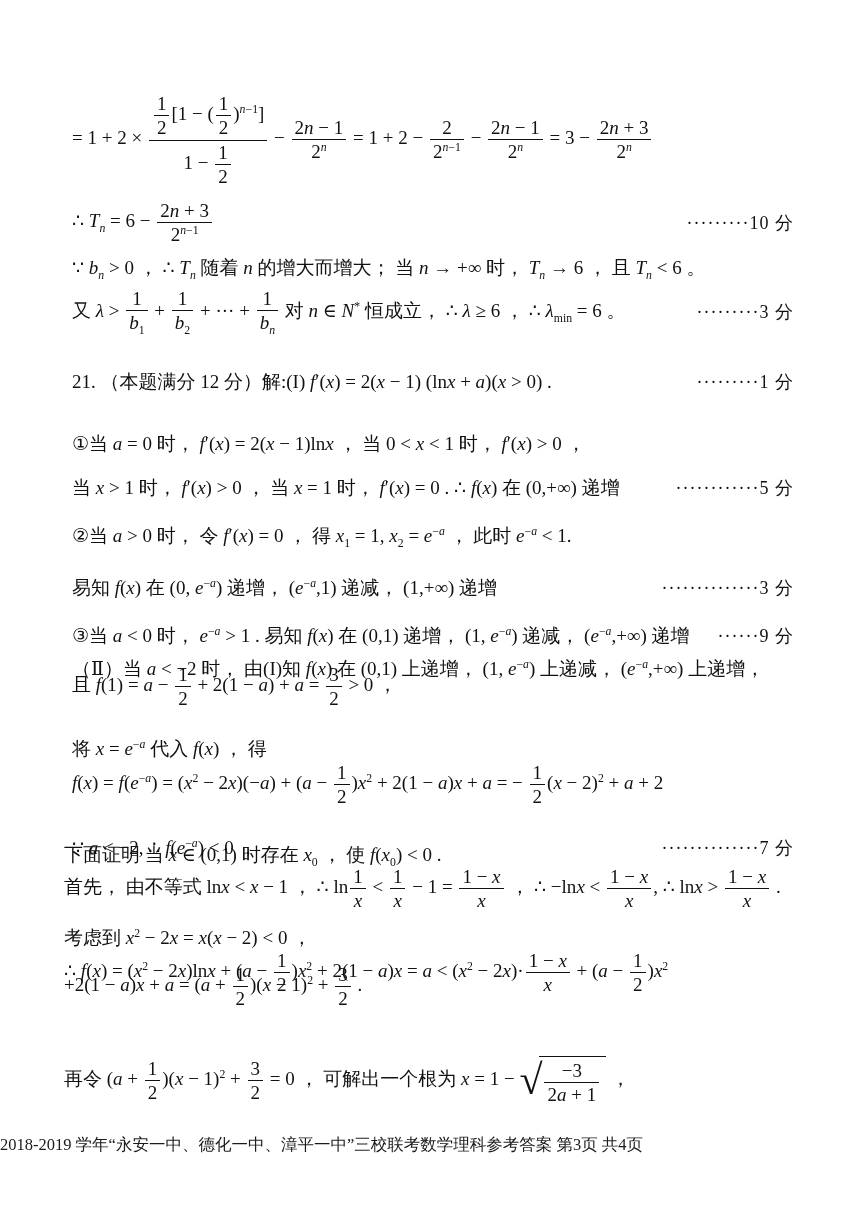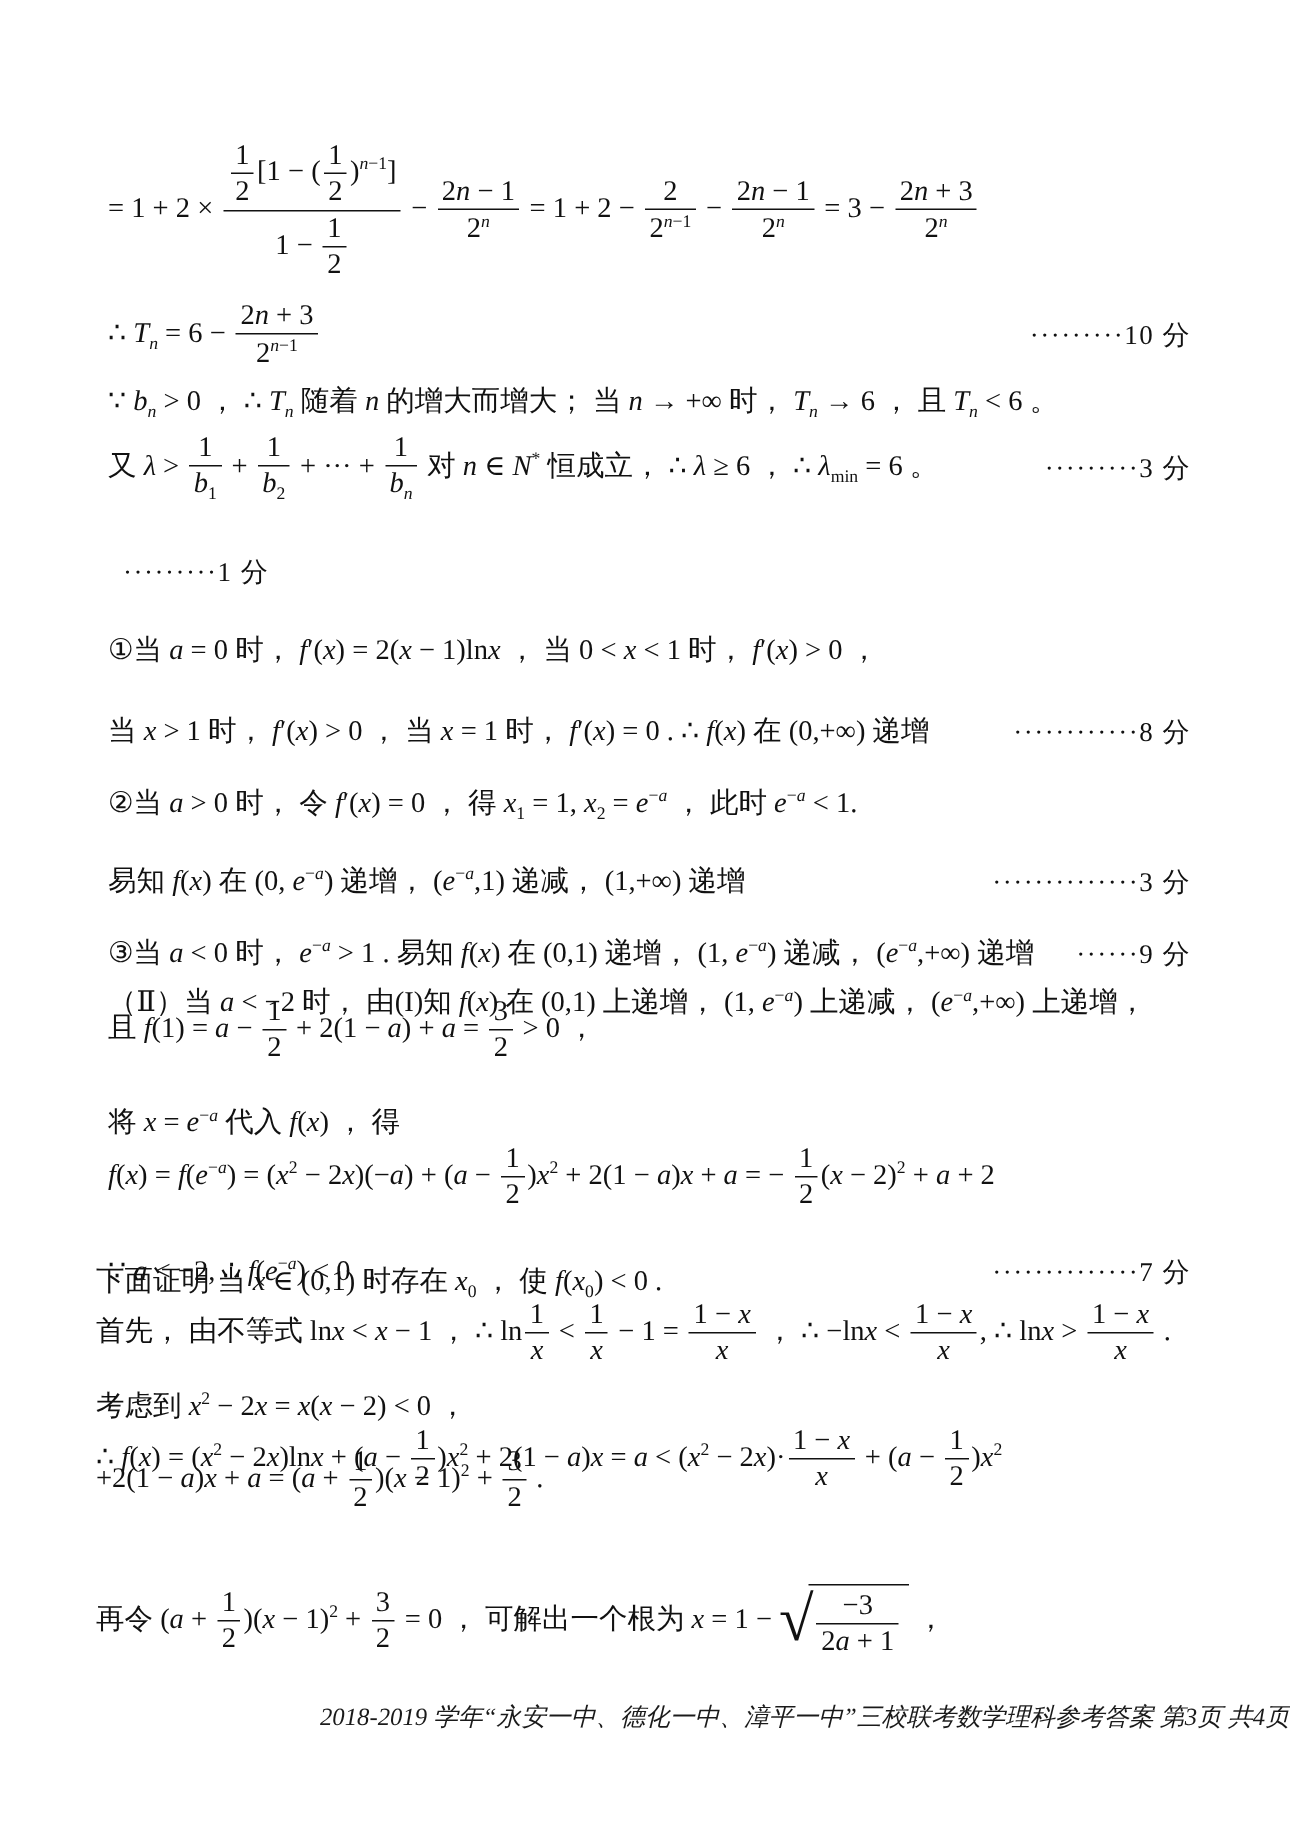--- a/index.html
+++ b/index.html
@@ -7,39 +7,39 @@
     position:relative;width:860px;height:1214px;background:#fff;
     font-family:"Liberation Serif","DejaVu Serif","DejaVu Sans",serif;
     color:#111;overflow:hidden;border-right:2px solid #f2f2f2;
   }
   .row{
     position:absolute;left:72px;right:66px;
     display:flex;justify-content:space-between;align-items:center;
     font-size:19px;line-height:1.25;
   }
   .r1{top:93px}.r2{top:200px}.r3{top:256px}.r4{top:288px}.r5{top:370px}
-  .r6{top:422px}.r7{top:476px}.r8{top:524px}.r9{top:576px}.r10{top:624px}
+  .r6{top:432px}.r7{top:476px}.r8{top:524px}.r9{top:576px}.r10{top:624px}
   .r11{top:657px}.r12{top:664px}.r13{top:737px}.r14{top:762px}.r15{top:836px}
   .r16{top:843px}.r17{top:866px}.r18{top:926px}.r19{top:950px}.r20{top:964px}
   .r21{top:1056px}
   .r16,.r17,.r18,.r19,.r20,.r21{left:64px}
   .expr{white-space:nowrap}
   .score{white-space:nowrap;flex:0 0 auto;margin-left:10px;font-size:18px;letter-spacing:1px}
   .fr{display:inline-block;text-align:center;vertical-align:middle;margin:0 2px;line-height:1.12}
   .fr .n{display:block;padding:0 3px 1px;border-bottom:1.4px solid #111}
   .fr .d{display:block;padding:1px 3px 0}
   sup{font-size:0.62em}
   sub{font-size:0.62em}
   i{font-style:italic}
   .sq{display:inline-flex;align-items:center;vertical-align:middle}
   .sq .s{font-size:42px;line-height:0.8;margin-right:-3px;font-weight:400}
   .sq .r{border-top:1.6px solid #111;padding:3px 5px 0 3px}
   .footer{
-    position:absolute;top:1134px;left:0;width:100%;text-align:right;
-    font-size:16.5px;color:#1a1a1a;font-style:italic;
+    position:absolute;top:1134px;left:0;width:100%;text-align:left;
+    font-size:16.5px;color:#1a1a1a;
   }
 </style>
 </head>
 <body>
 
 <div class="page">
   <div id="content">
       <div class="row r1">
         <span class="expr">= 1 + 2 × <span class="fr"><span class="n"><span class="fr"><span class="n">1</span><span class="d">2</span></span>[1 − (<span class="fr"><span class="n">1</span><span class="d">2</span></span>)<sup><i>n</i>−1</sup>]</span><span class="d">1 − <span class="fr"><span class="n">1</span><span class="d">2</span></span></span></span> − <span class="fr"><span class="n">2<i>n</i> − 1</span><span class="d">2<sup><i>n</i></sup></span></span> = 1 + 2 − <span class="fr"><span class="n">2</span><span class="d">2<sup><i>n</i>−1</sup></span></span> − <span class="fr"><span class="n">2<i>n</i> − 1</span><span class="d">2<sup><i>n</i></sup></span></span> = 3 − <span class="fr"><span class="n">2<i>n</i> + 3</span><span class="d">2<sup><i>n</i></sup></span></span></span>
       </div>
@@ -48,28 +48,29 @@
         <span class="score">·········10 分</span>
       </div>
       <div class="row r3">
         <span class="expr">∵ <i>b</i><sub><i>n</i></sub> &gt; 0 ， ∴ <i>T</i><sub><i>n</i></sub> 随着 <i>n</i> 的增大而增大； 当 <i>n</i> → +∞ 时， <i>T</i><sub><i>n</i></sub> → 6 ， 且 <i>T</i><sub><i>n</i></sub> &lt; 6 。</span>
       </div>
       <div class="row r4">
         <span class="expr">又 <i>λ</i> &gt; <span class="fr"><span class="n">1</span><span class="d"><i>b</i><sub>1</sub></span></span> + <span class="fr"><span class="n">1</span><span class="d"><i>b</i><sub>2</sub></span></span> + ··· + <span class="fr"><span class="n">1</span><span class="d"><i>b</i><sub><i>n</i></sub></span></span> 对 <i>n</i> ∈ <i>N</i><sup>*</sup> 恒成立， ∴ <i>λ</i> ≥ 6 ， ∴ <i>λ</i><sub>min</sub> = 6 。</span>
         <span class="score">·········3 分</span>
       </div>
       <div class="row r5">
+        <span class="expr">21. （本题满分 12 分）解:(I)  <i>f</i>′(<i>x</i>) = 2(<i>x</i> − 1) (ln<i>x</i> + <i>a</i>)(<i>x</i> &gt; 0) .</span>
         <span class="score">·········1 分</span>
       </div>
       <div class="row r6">
         <span class="expr">①当 <i>a</i> = 0 时，  <i>f</i>′(<i>x</i>) = 2(<i>x</i> − 1)ln<i>x</i> ， 当 0 &lt; <i>x</i> &lt; 1 时，  <i>f</i>′(<i>x</i>) &gt; 0 ，</span>
       </div>
       <div class="row r7">
         <span class="expr">当 <i>x</i> &gt; 1 时，  <i>f</i>′(<i>x</i>) &gt; 0 ， 当 <i>x</i> = 1 时，  <i>f</i>′(<i>x</i>) = 0 . ∴ <i>f</i>(<i>x</i>) 在 (0,+∞) 递增</span>
-        <span class="score">············8 分</span>
+        <span class="score">············5 分</span>
       </div>
       <div class="row r8">
         <span class="expr">②当 <i>a</i> &gt; 0 时， 令 <i>f</i>′(<i>x</i>) = 0 ， 得 <i>x</i><sub>1</sub> = 1, <i>x</i><sub>2</sub> = <i>e</i><sup>−<i>a</i></sup> ， 此时 <i>e</i><sup>−<i>a</i></sup> &lt; 1.</span>
       </div>
       <div class="row r9">
         <span class="expr">易知 <i>f</i>(<i>x</i>) 在 (0, <i>e</i><sup>−<i>a</i></sup>) 递增，  (<i>e</i><sup>−<i>a</i></sup>,1) 递减，  (1,+∞) 递增</span>
         <span class="score">··············3 分</span>
       </div>
       <div class="row r10">
         <span class="expr">③当 <i>a</i> &lt; 0 时，  <i>e</i><sup>−<i>a</i></sup> &gt; 1 . 易知 <i>f</i>(<i>x</i>) 在 (0,1) 递增，  (1, <i>e</i><sup>−<i>a</i></sup>) 递减，  (<i>e</i><sup>−<i>a</i></sup>,+∞) 递增</span>

